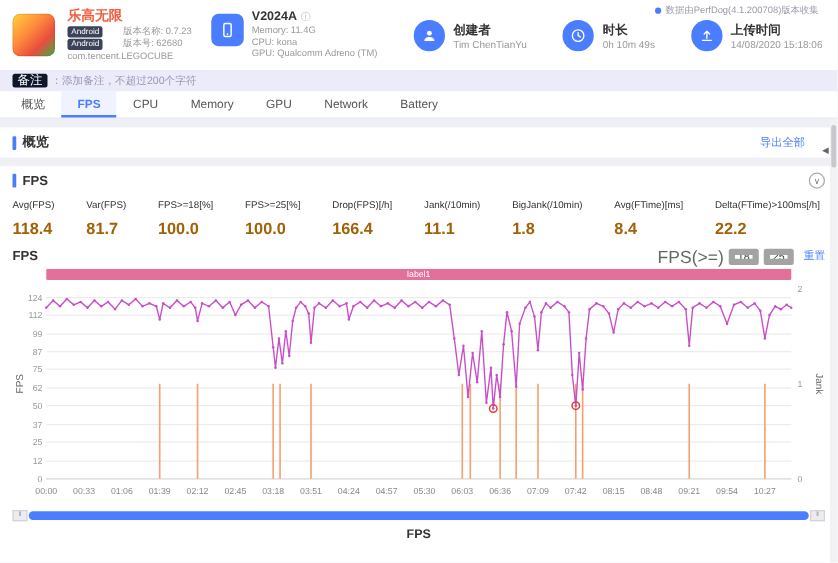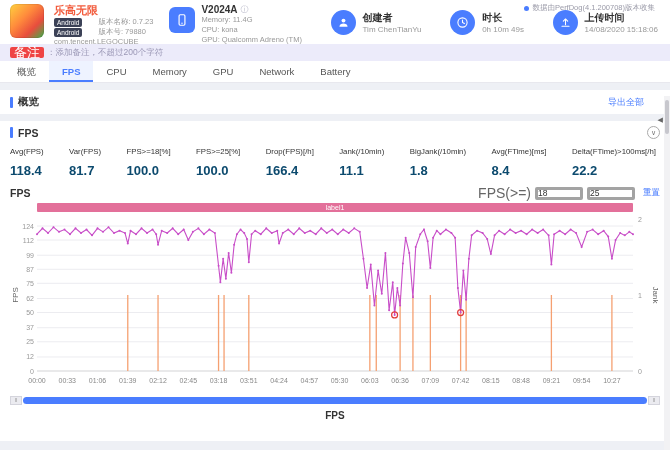--- a/index.html
+++ b/index.html
@@ -1,19 +1,19 @@
 <!DOCTYPE html>
 <html><head>
 <meta charset="utf-8">
 <style>
   *{box-sizing:border-box;margin:0;padding:0}
   html,body{width:670px;height:450px;overflow:hidden}
   body{background:#eef0f5;font-family:"Liberation Sans","DejaVu Sans",sans-serif;color:#333;position:relative}
 
-  .header{background:#fff;height:44px;display:flex;padding:4px 12px 4px 10px;position:relative;gap:10px}
+  .header{background:#fff;height:56px;display:flex;align-items:center;padding:4px 12px 4px 10px;position:relative;gap:10px}
   .app-icon{width:34px;height:34px;border-radius:6px;flex:none;
     background:linear-gradient(135deg,#ffd23f 0%,#ff8a3c 40%,#e84d3d 70%,#36b24a 100%);
     box-shadow:inset 0 0 0 1px rgba(0,0,0,.08)}
   .app-info{line-height:1.15}
   .app-title{color:#f25b3c;font-weight:bold;font-size:11px}
   .app-line{font-size:7.5px;color:#999;display:flex;align-items:center;gap:16px;margin-top:1px;white-space:nowrap}
   .badge-android{background:#3c4257;color:#fff;font-size:6.5px;padding:0 3px;border-radius:2px;line-height:9px}
   .dev{display:flex;gap:6px;align-items:flex-start;margin-left:6px}
   .dev-icon{width:26px;height:26px;border-radius:6px;background:#4a7dff;display:flex;align-items:center;justify-content:center;flex:none;margin-top:3px}
   .dev-model{font-size:10px;font-weight:bold;color:#333;display:flex;gap:3px;align-items:center}
@@ -21,46 +21,46 @@
   .dev-line{font-size:7.5px;color:#999;line-height:1.3;max-width:130px;white-space:nowrap;overflow:hidden}
   .sp{flex:1}
   .hgroup{display:flex;gap:7px;align-items:center}
   .circle-icon{width:25px;height:25px;border-radius:50%;background:#4a7dff;display:flex;align-items:center;justify-content:center;flex:none}
   .hg-label{font-size:10px;font-weight:bold;color:#333}
   .hg-value{font-size:8px;color:#999;margin-top:0;white-space:nowrap}
   .collect{position:absolute;top:3px;right:15px;font-size:7.5px;color:#9a9aa8;display:flex;align-items:center;gap:3px}
   .dot{width:5px;height:5px;border-radius:50%;background:#4a7dff}
 
   .note{height:17px;background:#ecebfa;display:flex;align-items:center;padding:0 10px;gap:3px}
-  .note-badge{background:#ef4444;color:#fff;font-size:13px;padding:0 4px;border-radius:2px;line-height:11px}
+  .note-badge{background:#0f172a;color:#fff;font-size:10px;padding:0 4px;border-radius:2px;line-height:11px}
   .note-text{font-size:8.5px;color:#9a97b5}
 
   .tabs{height:22px;background:#fff;display:flex;align-items:stretch;padding:0 4px;border-bottom:1px solid #e8e8ee}
   .tab{padding:0 13px;font-size:9.5px;color:#555;line-height:21px;cursor:pointer}
   .tab.active{color:#4a7dff;background:#eef3ff;border-bottom:2px solid #4a7dff;font-weight:bold}
 
   .card{background:#fff}
   .overview-card{margin-top:7px;height:24px;display:flex;align-items:center;padding:0 10px}
   .sec-bar{width:3px;height:11px;background:#4a7dff;border-radius:1px;margin-right:5px}
   .sec-title{font-size:10.5px;font-weight:bold}
   .export{margin-left:auto;font-size:9px;color:#4a7dff;cursor:pointer;margin-right:16px}
 
   .fps-card{margin-top:7px;padding:5px 10px 0;min-height:320px}
   .fps-head{display:flex;align-items:center}
   .collapse-btn{margin-left:auto;width:13px;height:13px;border:1px solid #aaa;border-radius:50%;color:#777;font-size:7px;display:flex;align-items:center;justify-content:center;cursor:pointer}
 
   .metrics{display:flex;justify-content:space-between;margin-top:8px;padding-right:4px}
   .m-label{font-size:7.8px;color:#333;white-space:nowrap}
-  .m-value{font-size:13px;font-weight:bold;color:#0c4a6e;margin-top:7px}
+  .m-value{font-size:13px;font-weight:bold;color:#a16207;margin-top:7px}
 
   .subrow{display:flex;align-items:center;margin-top:7px}
   .sub-title{font-size:10.5px;font-weight:bold}
   .sub-controls{margin-left:auto;display:flex;align-items:center;gap:4px}
   .th-label{font-size:14px;color:#666}
-  .th-input{width:48px;height:13px;border:3px solid #a3a3a3;border-radius:2px;font-size:8.5px;color:#333;padding:0;font-family:inherit}
+  .th-input{width:24px;height:13px;border:5px solid #a3a3a3;border-radius:2px;font-size:8.5px;text-align:center;color:#333;padding:0;font-family:inherit}
   .reset{font-size:8.5px;color:#4a7dff;margin-left:4px;cursor:pointer}
 
   svg.chart{display:block;margin-top:2px}
 
   .hscroll{display:flex;align-items:center;height:9px;margin-top:1px}
   .hs-cap{width:12px;height:9px;background:#ebebf0;border:1px solid #d4d4dc;font-size:5px;color:#888;display:flex;align-items:center;justify-content:center;line-height:1;cursor:pointer}
   .hs-bar{flex:1;height:7px;background:#4a7dff;border-radius:4px;margin:0 1px;cursor:pointer}
 
   .partial{text-align:center;font-size:10px;font-weight:bold;margin-top:5px;color:#333}
 
@@ -76,21 +76,21 @@
   <div class="header">
     <div class="app-icon"></div>
     <div class="app-info">
       <div class="app-title">乐高无限</div>
       <div class="app-line">
         <span class="badge-android">Android</span>
         <span>版本名称: 0.7.23</span>
       </div>
       <div class="app-line">
         <span class="badge-android">Android</span>
-        <span>版本号: 79880</span>
+        <span>版本号: 62680</span>
       </div>
       <div class="app-line">com.tencent.LEGOCUBE</div>
     </div>
 
     <div class="dev">
       <div class="dev-icon">
         <svg width="14" height="14" viewBox="0 0 24 24">
             <rect x="7" y="3" width="10" height="18" rx="2" fill="none" stroke="#fff" stroke-width="2"></rect>
             <circle cx="12" cy="17.5" r="1.2" fill="#fff"></circle>
           </svg>

